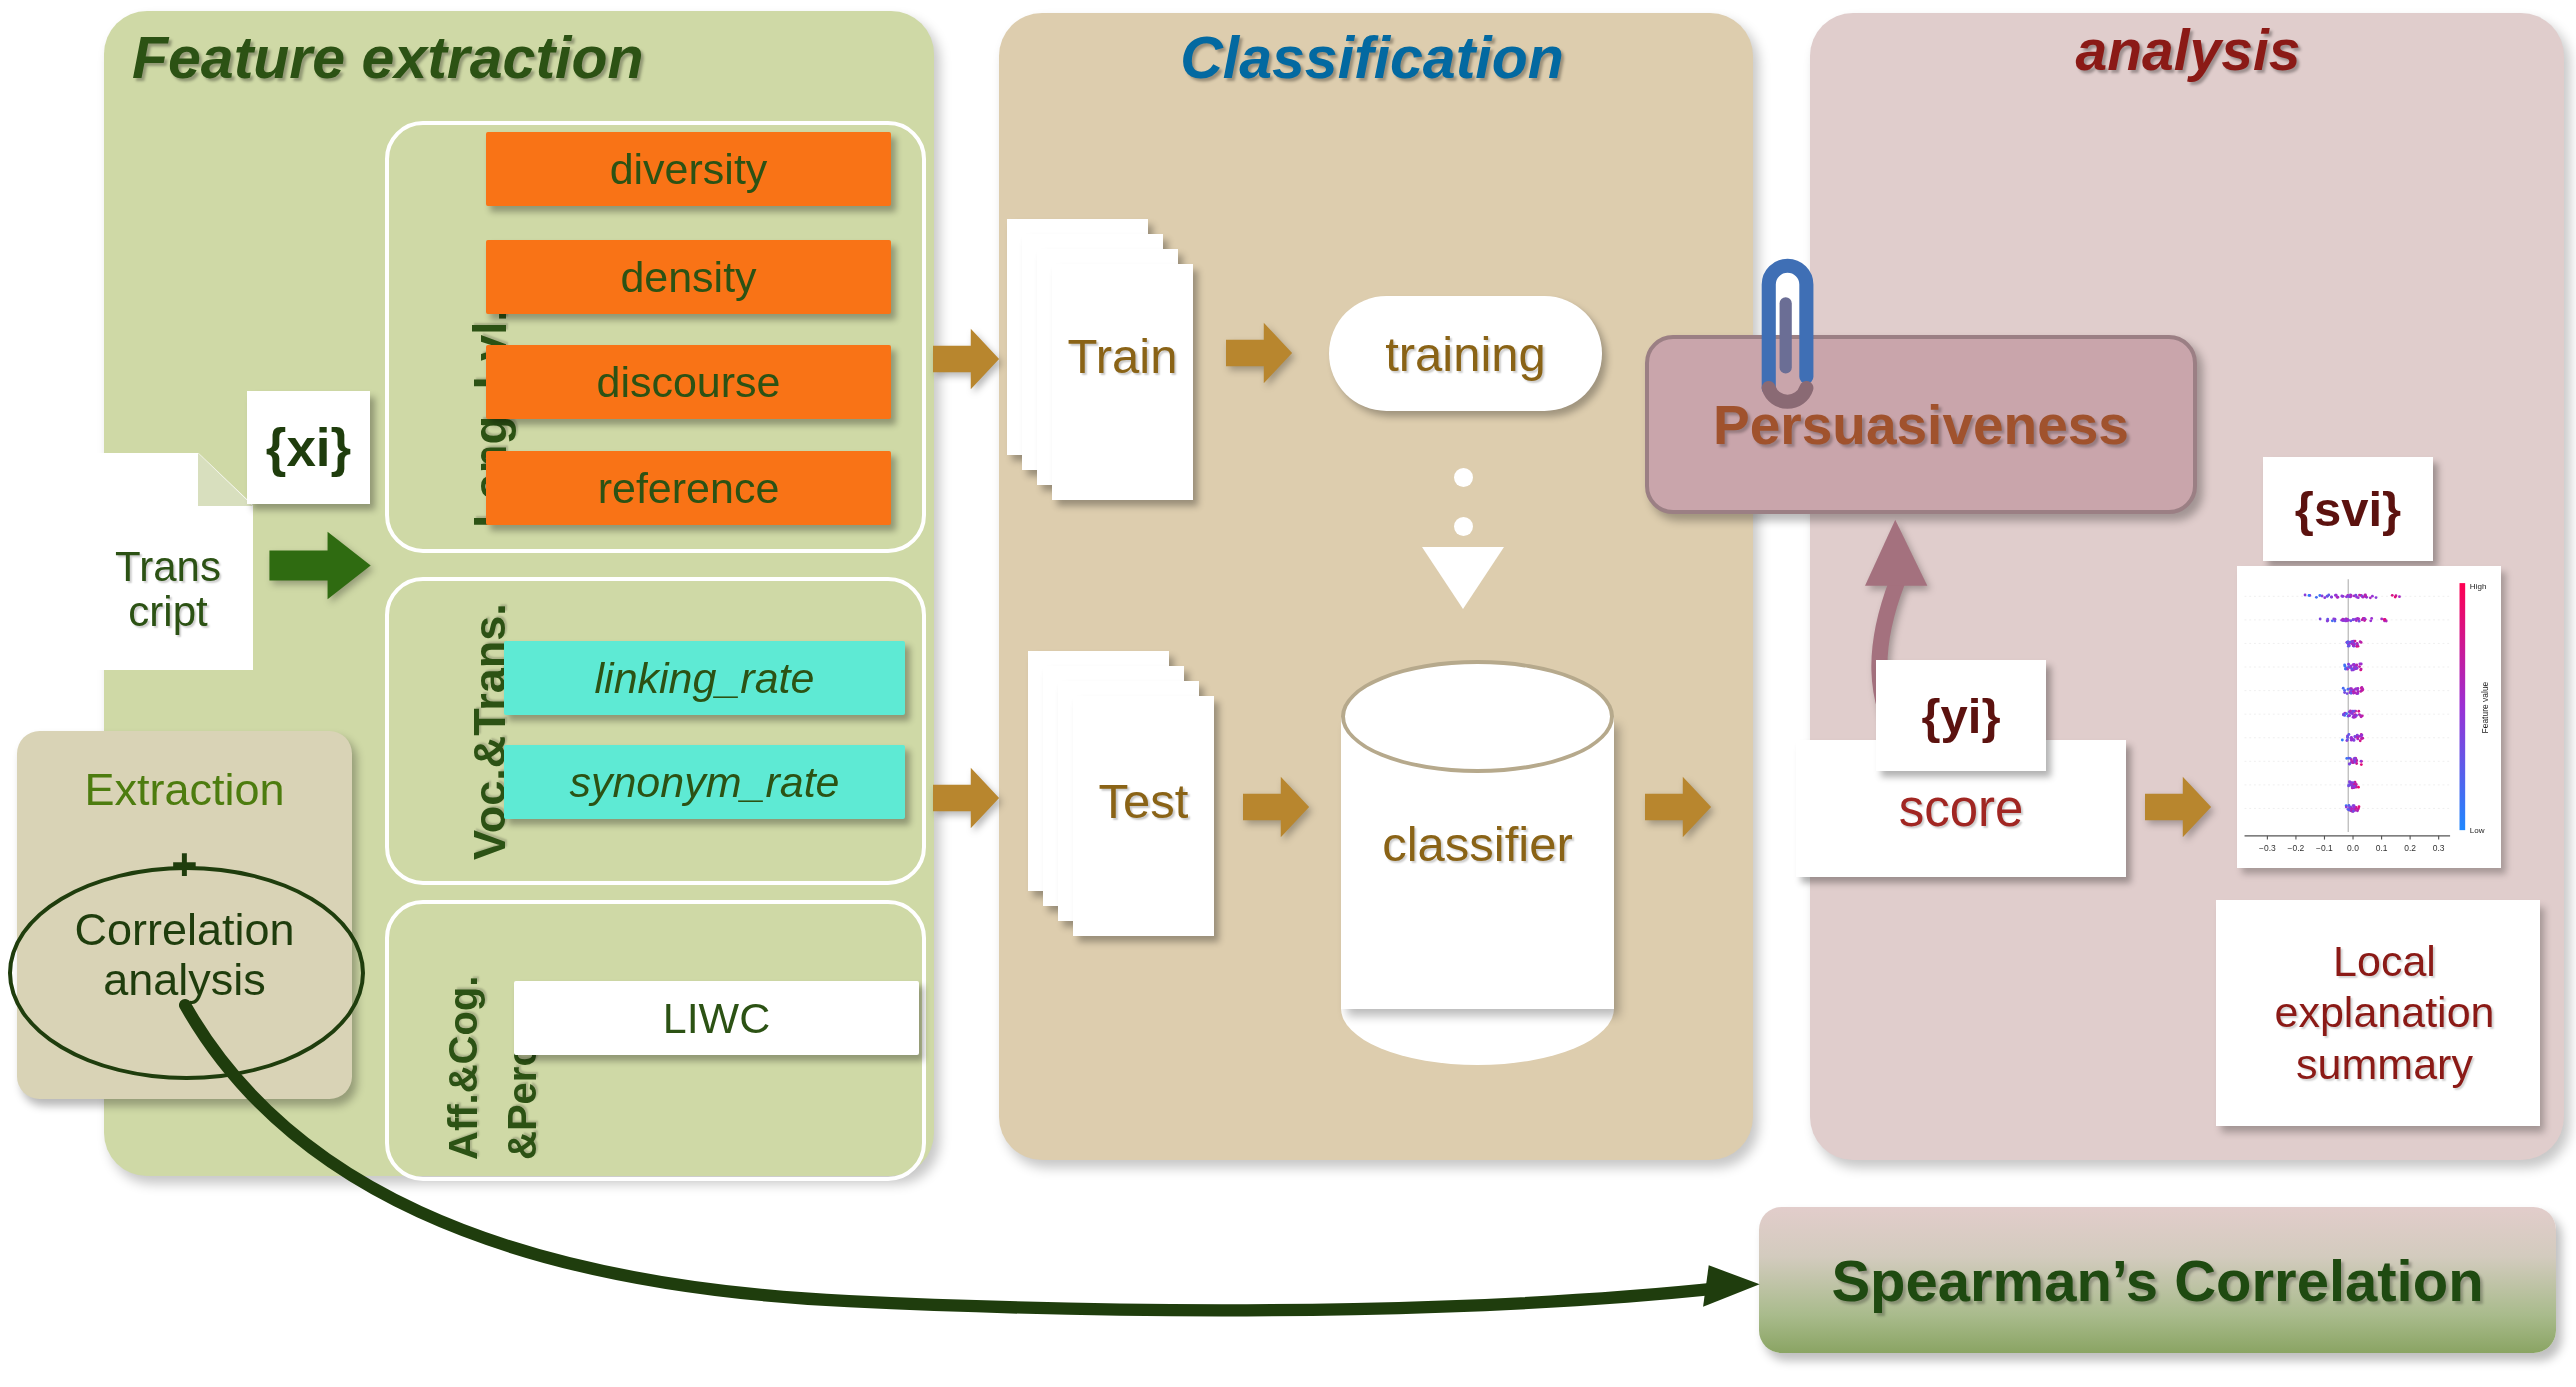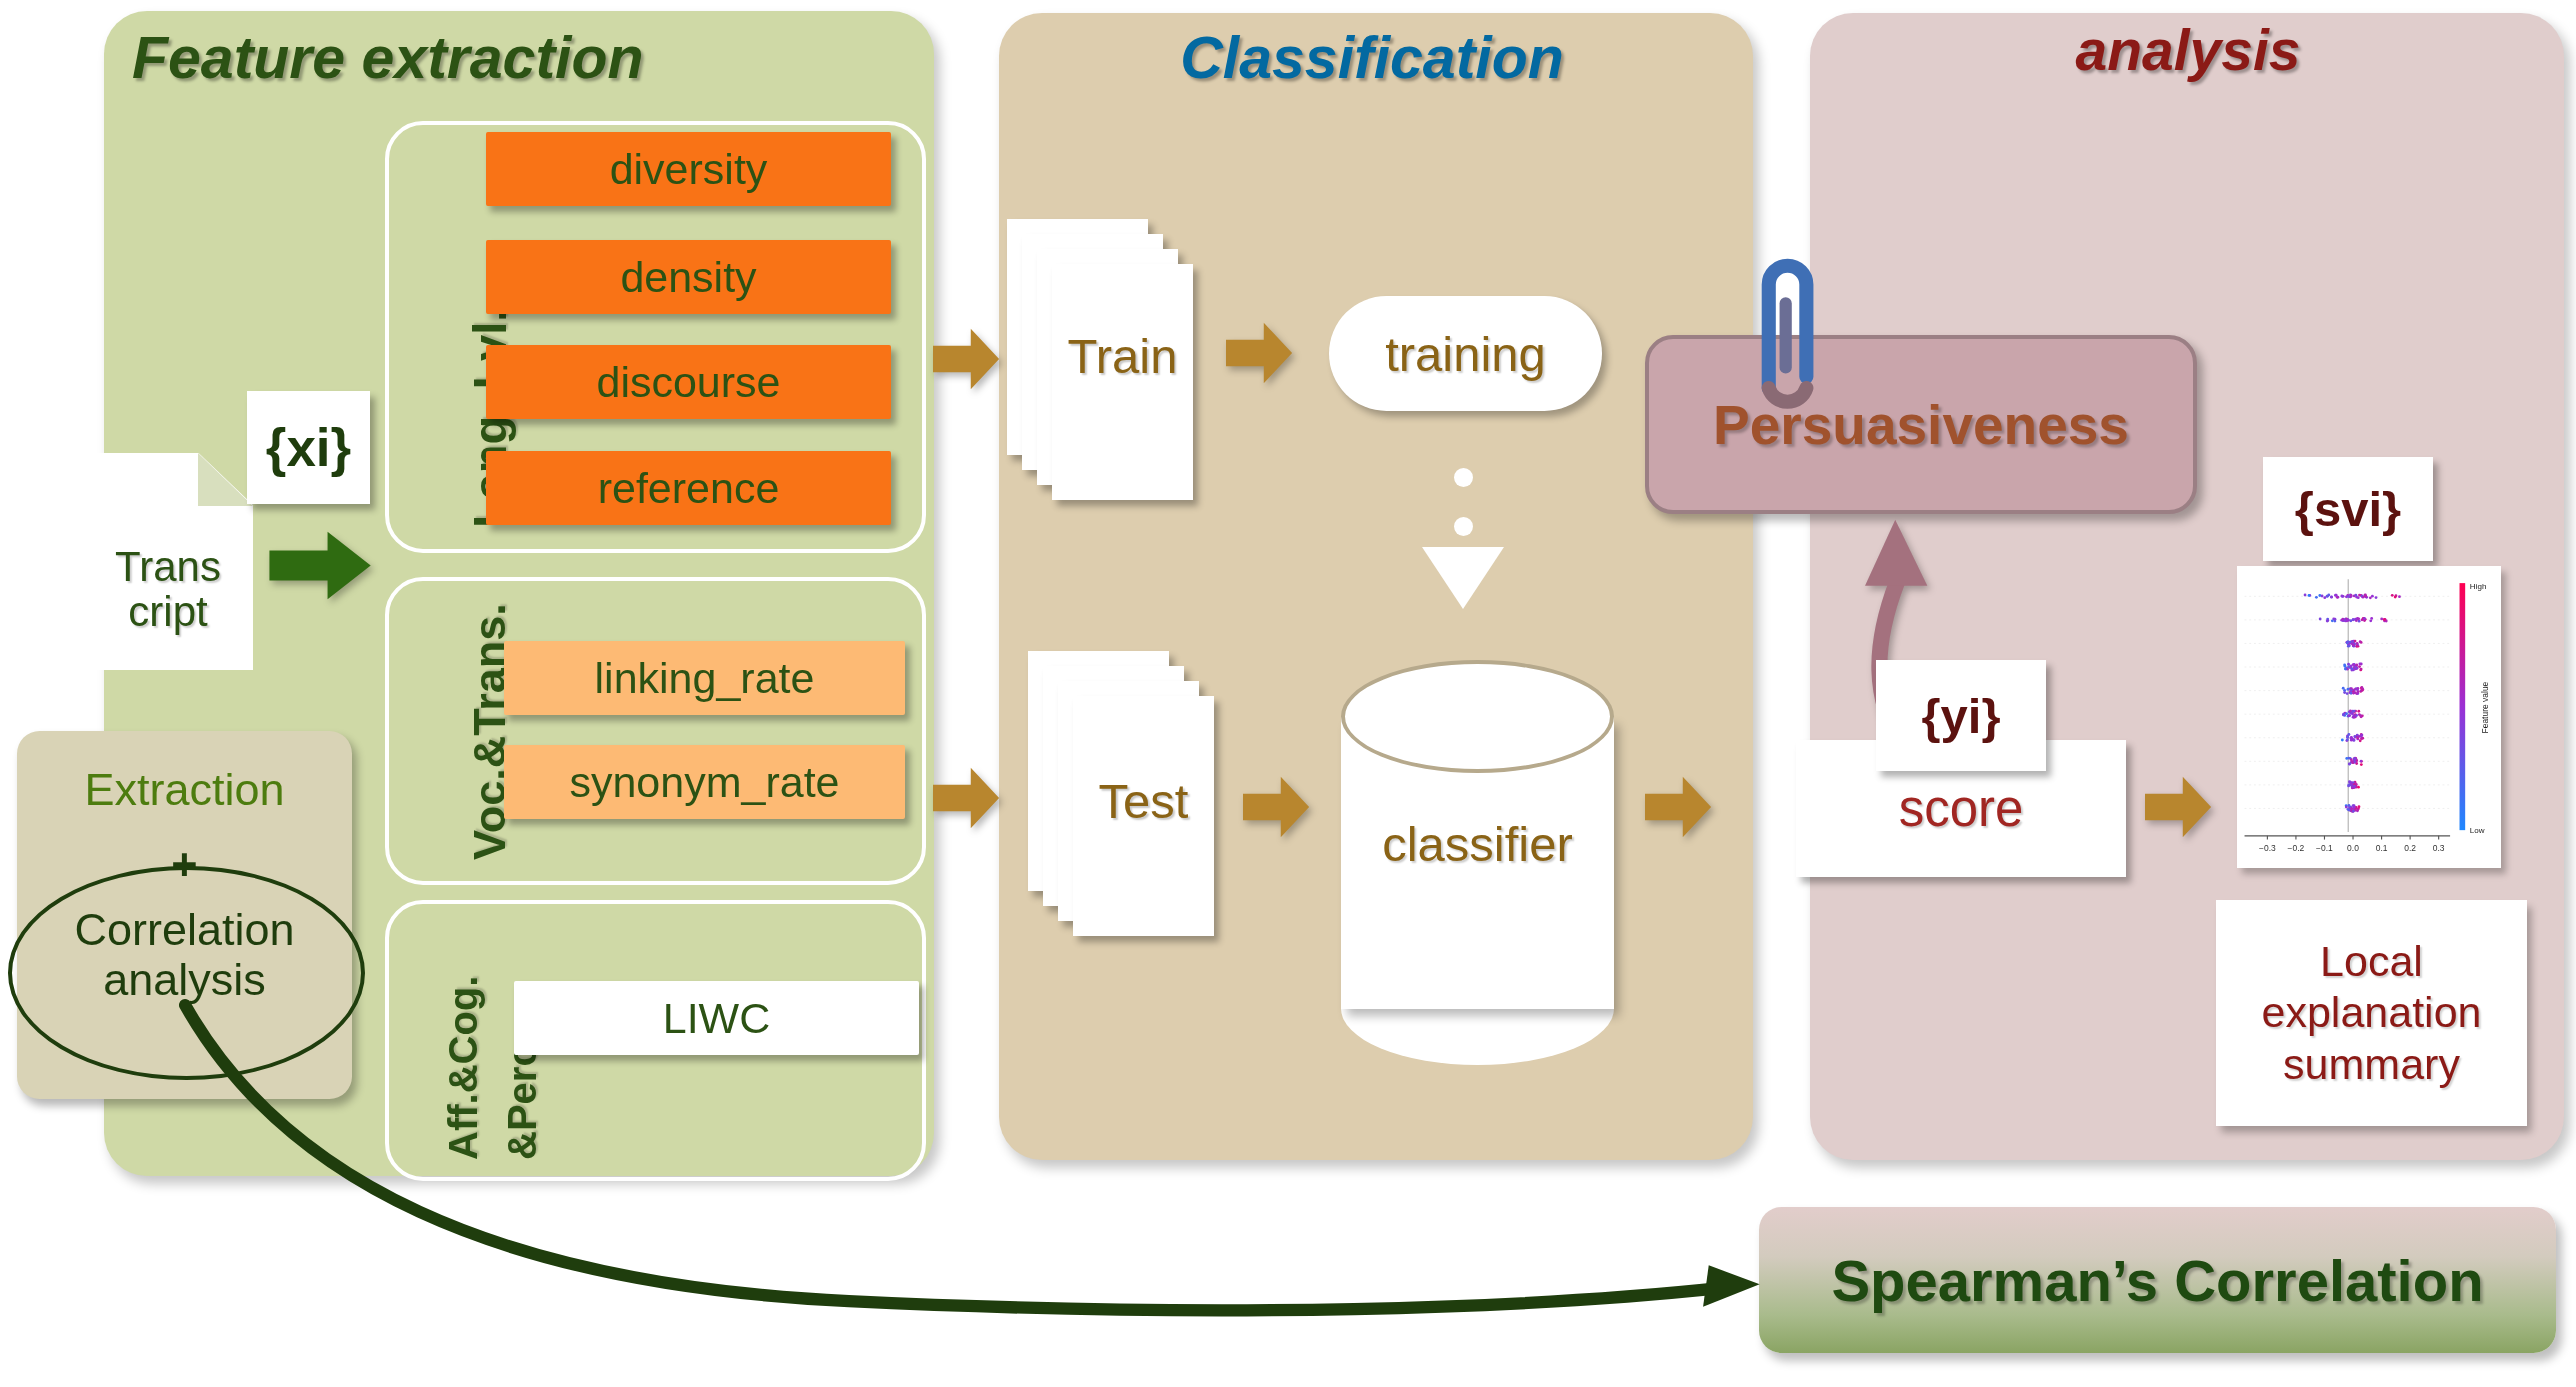--- a/index.html
+++ b/index.html
@@ -27,21 +27,21 @@
   #grp-aff {left:385px;top:900px;width:533px;height:273px;}
 
   .vlabel{position:absolute;transform:rotate(-90deg);transform-origin:left top;
           color:#2c5214;font-weight:bold;white-space:nowrap;
           text-shadow:1.9px 1.9px 1.9px rgba(0,0,0,.18);}
 
   .featbox{position:absolute;border-radius:1.9px;
            box-shadow:4.7px 5.7px 6.6px rgba(0,0,0,.30);
            color:#2c5214;font-size:43px;}
   .fb-green{background:#f97316;}
-  .fb-cream{background:#fdba74;}
+  .fb-cream{background:#5eead4;font-style:italic;}
   .fb-white{background:#ffffff;}
 
   
   #doc-transcript{left:83px;top:453px;width:170px;height:217px;
       background:#ffffff;box-shadow:5.7px 6.6px 7.5px rgba(0,0,0,.30);
       clip-path:polygon(0 0, 68% 0, 100% 24%, 100% 100%, 0 100%);}
   #doc-fold{left:198px;top:453px;width:55px;height:53px;
       background:#d8dfbe;clip-path:polygon(0 0,100% 100%,0 100%);}
   #doc-label{left:83px;top:519px;width:170px;color:#2c5214;font-size:42px;
       line-height:1.07;text-shadow:1.9px 1.9px 1.9px rgba(0,0,0,.2);}
@@ -100,21 +100,21 @@
 
   #box-yi{left:1876px;top:660px;width:170px;height:111px;background:#fff;
       box-shadow:4.7px 5.7px 6.6px rgba(0,0,0,.30);z-index:6;}
   #box-yi span{color:#5c120f;font-size:49px;font-weight:bold;}
 
   #box-score{left:1796px;top:740px;width:330px;height:137px;background:#fff;
       box-shadow:4.7px 5.7px 6.6px rgba(0,0,0,.30);}
   #box-score span{color:#a12622;font-size:51px;text-shadow:1.9px 1.9px 1.9px rgba(0,0,0,.2);}
 
   #box-les{left:2216px;top:900px;width:311px;height:226px;background:#fff;
-      box-shadow:4.7px 6.6px 7.5px rgba(0,0,0,.28);}
+      box-shadow:4.7px 6.6px 7.5px rgba(0,0,0,.28);padding-left:13px;}
   #box-les span{color:#8b1a16;font-size:43px;line-height:1.2;
       text-shadow:1.9px 1.9px 1.9px rgba(0,0,0,.18);}
 
   
   #shap-plot{left:2237px;top:566px;width:264px;height:302px;background:#fff;
       box-shadow:4.7px 5.7px 6.6px rgba(0,0,0,.25);}
   #shap-svg{position:absolute;left:0;top:0;}
 
   
   #box-spear{left:1759px;top:1207px;width:797px;height:146px;border-radius:22.6px;

